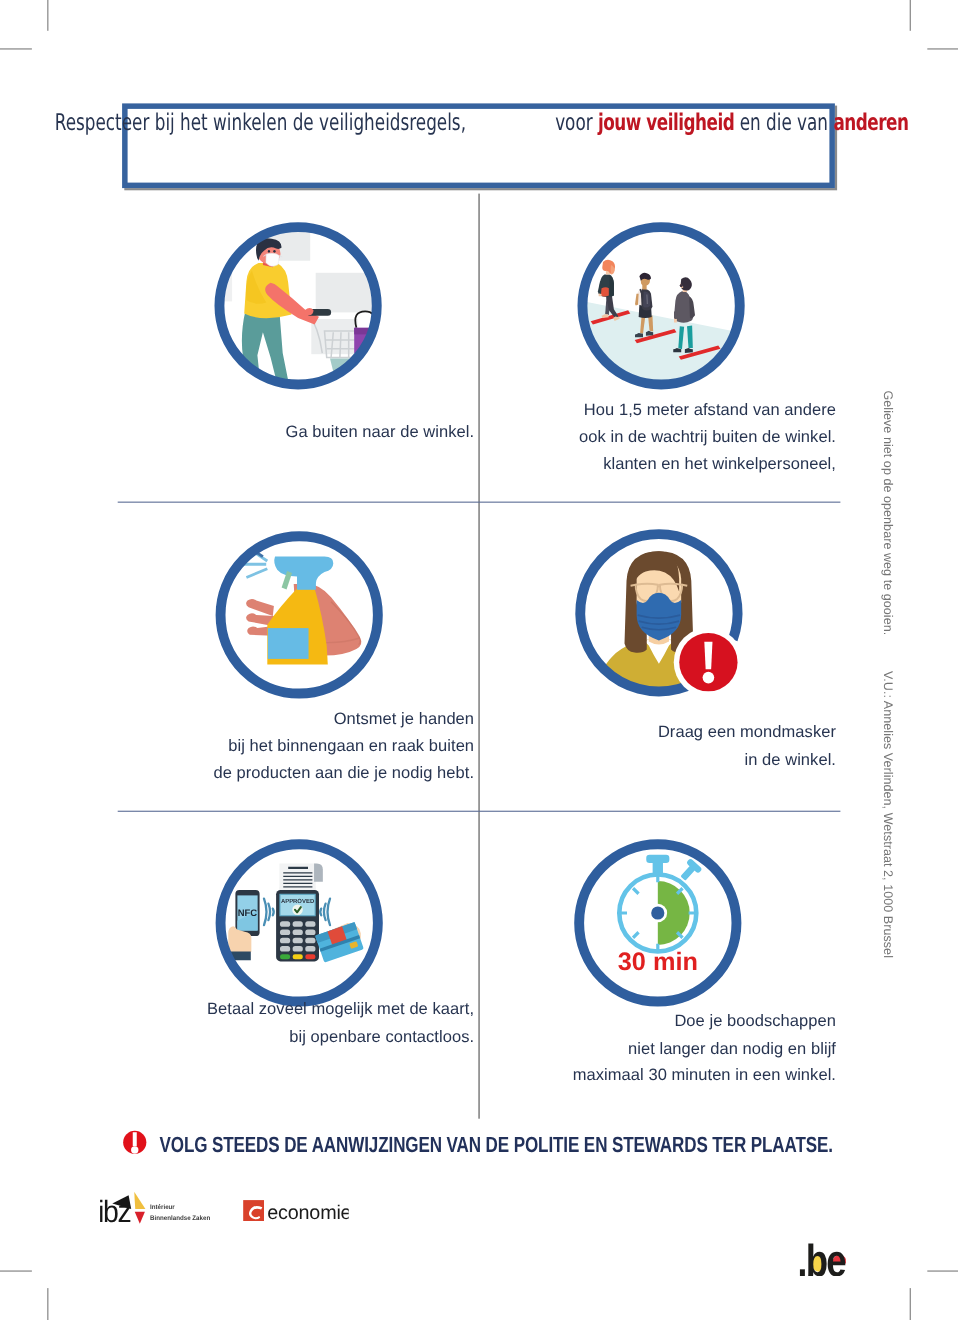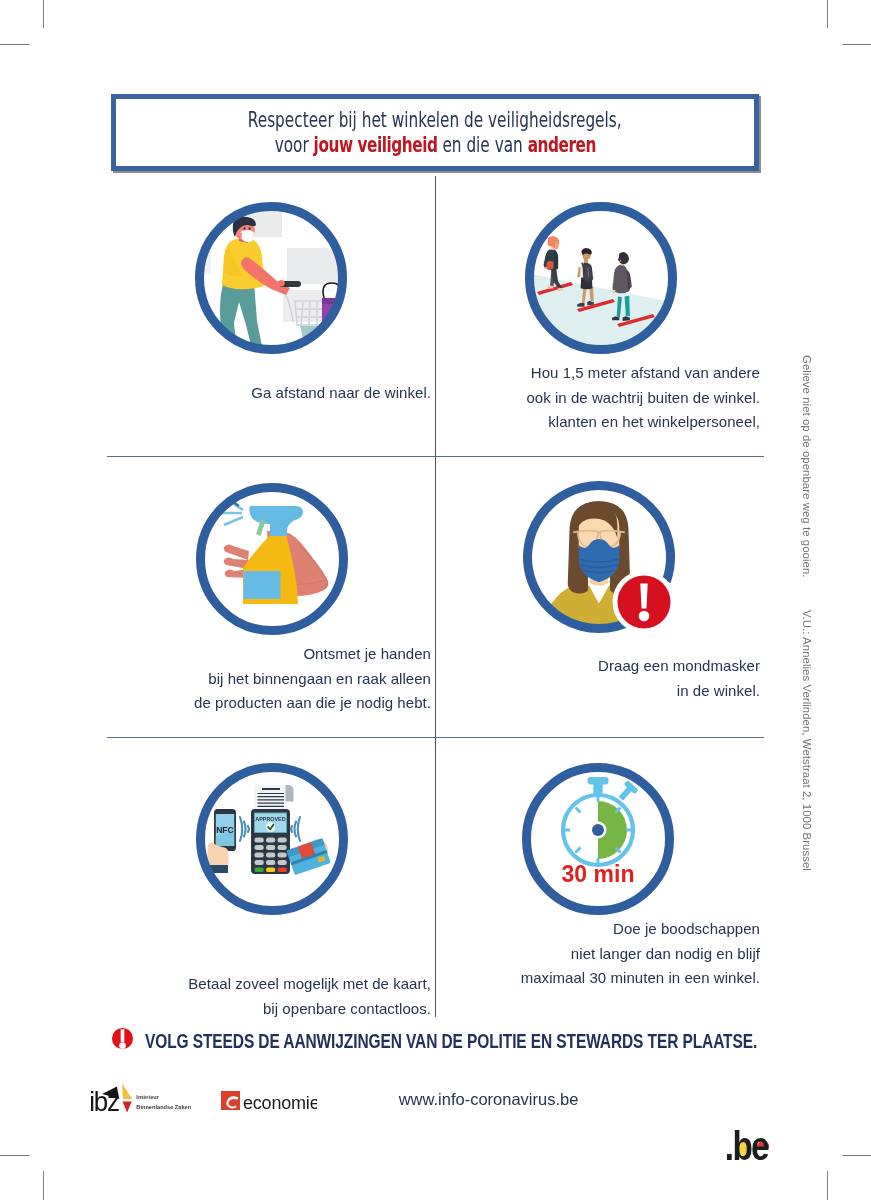--- a/index.html
+++ b/index.html
@@ -7,21 +7,21 @@
   body{width:871px;height:1200px;font-family:"Liberation Sans",sans-serif;overflow:hidden;
        -webkit-font-smoothing:antialiased;}
   .page{position:relative;width:871px;height:1200px;background:#fff;}
 
   .cm{position:absolute;background:#7a7a7a;}
 
   .hdr{position:absolute;left:111px;top:94px;width:648px;height:77px;
        border:5px solid #37639e;box-sizing:border-box;background:#fff;}
   .hdr-shadow{position:absolute;left:113px;top:96px;width:648px;height:77px;background:#2b2b2b;opacity:.55;}
   .hdr-inner{position:absolute;left:0;top:0;right:0;bottom:0;display:flex;
-       flex-direction:column;align-items:center;justify-content:center;}
+       flex-direction:row;align-items:flex-start;justify-content:center;}
   .hdr-line{font-family:"DejaVu Sans",sans-serif;font-stretch:condensed;font-size:21px;color:#273450;
            line-height:25px;white-space:nowrap;transform:scaleX(0.81);}
   .hl{color:#be1622;font-weight:bold;letter-spacing:-0.55px;}
 
   .vline{position:absolute;left:435px;top:176px;width:1.2px;height:841px;background:#4f4f4f;}
   .hline{position:absolute;left:107px;width:657px;height:1.2px;background:#5a6b95;}
 
   .circ{position:absolute;width:159px;height:159px;}
   .cap{position:absolute;text-align:right;color:#273450;font-size:15px;line-height:24.6px;
        letter-spacing:.05px;}
@@ -113,21 +113,21 @@
       <ellipse cx="58.5" cy="30.5" rx="1.1" ry="1.3" fill="#2a3142"></ellipse>
       <ellipse cx="53.5" cy="30.5" rx="1" ry="1.2" fill="#2a3142"></ellipse>
 
       <path d="M51 33 q8 -2 12 1.5 l-1.2 8 q-7 4 -11 -2 Z" fill="#fdfdfd" stroke="#e4e7ea" stroke-width=".5"></path>
       <path d="M51 33.5 l-2.5 1.5 M62.8 34.5 l2.7 1" stroke="#dfe3e6" stroke-width=".8" fill="none"></path>
     </g>
   </g>
   <circle cx="80" cy="80" r="71.5" fill="none" stroke="#2f5e9e" stroke-width="9"></circle>
 </svg></div>
   <div class="cap" style="left:111px;top:381px;width:320px;">
-    <div>Ga afstand naar de winkel.</div>
+    <div>Ga buiten naar de winkel.</div>
   </div>
 
   <div class="circ" style="left:521px;top:198px;"><svg viewBox="0 0 160 160" width="160" height="160" xmlns="http://www.w3.org/2000/svg">
   <defs>
           <clipPath id="clip2">
             <circle cx="80" cy="80" r="71.5"></circle>
           </clipPath>
         </defs>
   <g clip-path="url(#clip2)">
     <rect x="0" y="0" width="160" height="160" fill="#ffffff"></rect>
@@ -227,21 +227,21 @@
     <rect x="78" y="42" width="17" height="15" fill="#66bbe5"></rect>
 
     <path d="M54 27 L103 27 q8 0 8 6 q0 6 -8 8 q-8 4 -8 11 l0 5 l-17 0 l0 -12 q-13 0 -18 -6 q-4 -6 -2 -12 Z" fill="#66bbe5"></path>
 
     <path d="M69 40 l4.5 2 l-5 15 l-4.5 -2 Z" fill="#8cc6a3"></path>
   </g>
   <circle cx="80" cy="80" r="71.5" fill="none" stroke="#2f5e9e" stroke-width="9"></circle>
 </svg></div>
   <div class="cap" style="left:111px;top:642px;width:320px;">
     <div>Ontsmet je handen</div>
-    <div>bij het binnengaan en raak alleen</div>
+    <div>bij het binnengaan en raak buiten</div>
     <div>de producten aan die je nodig hebt.</div>
   </div>
 
   <div class="circ" style="left:519px;top:477px;"><svg viewBox="0 0 160 160" width="160" height="160" xmlns="http://www.w3.org/2000/svg">
   <defs>
     <clipPath id="clip4">
             <circle cx="80" cy="80" r="71.5"></circle>
           </clipPath>
   </defs>
   <g clip-path="url(#clip4)">
@@ -361,21 +361,21 @@
     <g transform="rotate(-19 116 99)">
       <rect x="98" y="85" width="38" height="26" rx="1.8" fill="#4fb3dd"></rect>
       <path d="M98 85 l38 0 l0 7 l-38 0 Z" fill="#3e98c4"></path>
       <path d="M110 85 l14 0 l0 13 l-14 0 Z" fill="#e04b3a"></path>
       <path d="M98 97.5 l38 0 l0 3 l-38 0 Z" fill="#2f82ae"></path>
       <rect x="125" y="102" width="7" height="5" rx="1" fill="#e8b42c"></rect>
     </g>
   </g>
   <circle cx="80" cy="80" r="71.5" fill="none" stroke="#2f5e9e" stroke-width="9"></circle>
 </svg></div>
-  <div class="cap" style="left:111px;top:972px;width:320px;">
+  <div class="cap" style="left:111px;top:906px;width:320px;">
     <div>Betaal zoveel mogelijk met de kaart,</div>
     <div>bij openbare contactloos.</div>
   </div>
 
   <div class="circ" style="left:518px;top:759px;text-align:center;"><svg viewBox="0 0 160 160" width="160" height="160" xmlns="http://www.w3.org/2000/svg">
   <defs>
           <clipPath id="clip6">
             <circle cx="80" cy="80" r="71.5"></circle>
           </clipPath>
         </defs>
@@ -422,21 +422,20 @@
 
   <div class="notice-row">
     <svg class="notice-icon" width="23" height="23" viewBox="0 0 24 24">
       <circle cx="12" cy="12" r="11" fill="#e1111a"></circle>
       <rect x="10.1" y="2.4" width="3.8" height="13.2" rx="0" fill="#ffffff"></rect>
       <circle cx="12" cy="19.3" r="3.5" fill="#ffffff"></circle>
     </svg>
     <div class="notice">VOLG STEEDS DE AANWIJZINGEN VAN DE POLITIE EN STEWARDS TER PLAATSE.</div>
   </div>
 
-  <div class="url"><span class="url-in">www.info-coronavirus.be</span></div>
 
   <div class="logo-ibz"><svg width="100" height="30" viewBox="0 0 108 30" preserveAspectRatio="none" xmlns="http://www.w3.org/2000/svg">
   <g transform="translate(-2,-3)">
     <path d="M14 14 L30 6.5 L32.5 19 Z" fill="#161616"></path>
     <path d="M35.5 3.5 L46.5 19 L36.5 19 Z" fill="#f0bf3f"></path>
     <path d="M36 21.5 L46 21.5 L41 32.5 Z" fill="#d8202b"></path>
     <text x="0" y="31" font-family="Liberation Sans, sans-serif" font-size="28" fill="#161616" letter-spacing="-1.3">ibz</text>
     <text x="51" y="19" font-family="Liberation Sans, sans-serif" font-size="6.1" font-weight="bold" fill="#3c3c3c">Intérieur</text>
     <text x="51" y="29" font-family="Liberation Sans, sans-serif" font-size="6.1" font-weight="bold" fill="#3c3c3c">Binnenlandse Zaken</text>
   </g>

